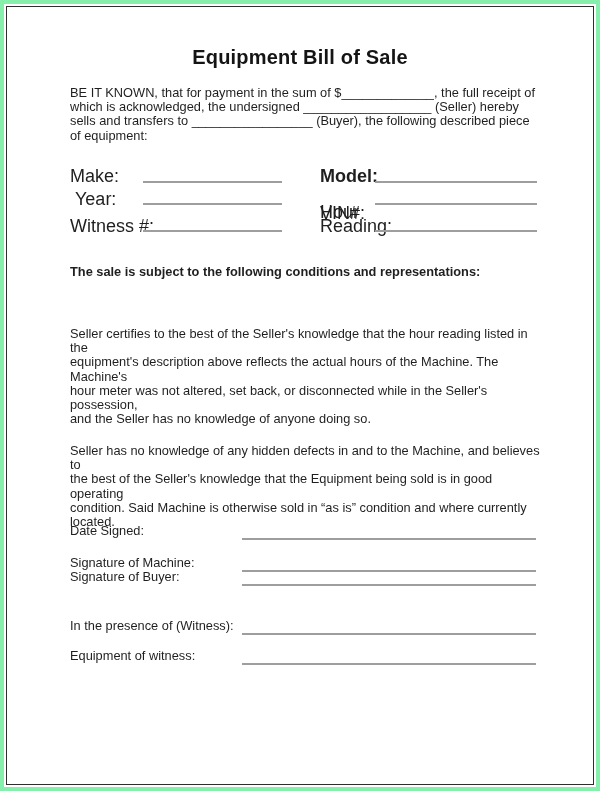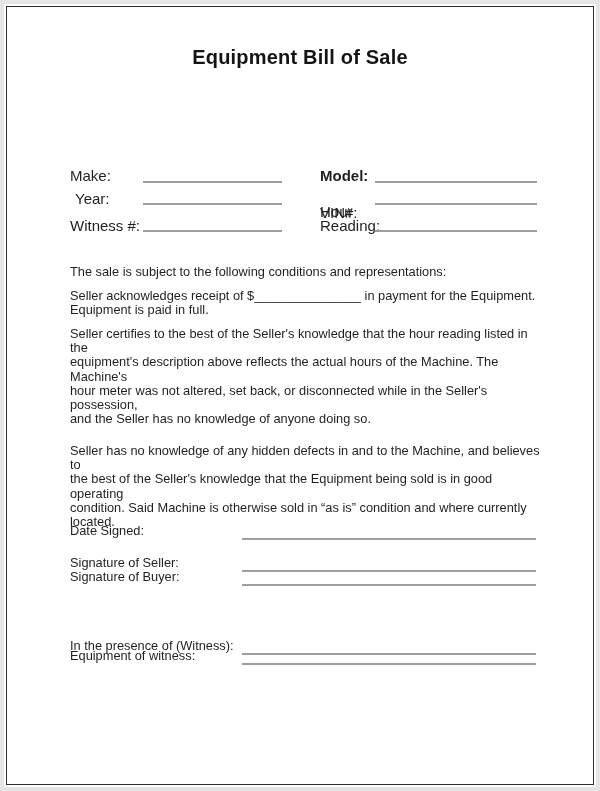--- a/index.html
+++ b/index.html
@@ -1,50 +1,50 @@
 <!DOCTYPE html>
 <html><head>
 <meta charset="utf-8">
 <style>
   html,body { margin:0; padding:0; background:#ffffff; }
   * { box-sizing:border-box; }
   .frame {
     position:relative;
     width:600px; height:791px;
-    background:#e5e5e5;
+    background:#86efac;
     padding:4px;
     font-family:"Liberation Sans","DejaVu Sans",sans-serif;
     color:#1f1f1f;
   }
   .gap   { width:100%; height:100%; background:#ffffff; padding:2px; }
   .sheet { width:100%; height:100%; background:#ffffff; border:1.5px solid #2e2e2e; }
   .layer { position:absolute; inset:0; }
 
   .title {
     position:absolute; top:44px; left:0; right:0;
     text-align:center;
     font-size:20px; line-height:26px; font-weight:bold;
     color:#141414; letter-spacing:0.2px;
   }
   .para {
     position:absolute; left:70px; width:476px;
     font-size:12.8px; line-height:14.2px;
     white-space:pre-line;
   }
   .intro        { top:86px; }
-  .cond-head    { top:265px; font-weight:normal; width:480px; }
+  .cond-head    { top:265px; font-weight:bold; width:480px; }
   .p-ack        { top:289px; }
   .p-certifies  { top:327px; }
   .p-warrants   { top:393px; }
   .p-defects    { top:444px; }
 
   .fields { position:absolute; left:70px; top:167px; width:472px; height:74px; }
   .flabel {
     position:absolute;
-    font-size:15px; line-height:14.2px; white-space:pre-line;
+    font-size:18px; line-height:14.2px; white-space:pre-line;
   }
   .fline {
     position:absolute; height:2px; background:#9e9e9e;
   }
   .l-col-line { left:73px;  width:139px; }
   .r-col-line { left:305px; width:162px; }
 
   .signatures { position:absolute; left:70px; top:524px; width:467px; }
   .sig-row { position:absolute; left:0; width:467px; height:20px; }
   .sig-label { position:absolute; left:0; top:0; font-size:12.8px; line-height:14.2px; }
@@ -55,20 +55,24 @@
 
 <div class="frame">
   <div class="gap">
     <div class="sheet"></div>
   </div>
 
   <div class="layer">
 
     <div class="title">Equipment Bill of Sale</div>
 
+    <div class="para intro">BE IT KNOWN, that for payment in the sum of $_____________, the full receipt of
+which is acknowledged, the undersigned __________________ (Seller) hereby
+sells and transfers to _________________ (Buyer), the following described piece
+of equipment:</div>
 
     <div class="fields">
       <div class="flabel" style="top:2px; left:0;">Make:</div>
       <div class="fline l-col-line" style="top:14px;"></div>
 
       <div class="flabel" style="top:2px; left:250px;font-weight:bold;">Model:</div>
       <div class="fline r-col-line" style="top:14px;"></div>
 
       <div class="flabel" style="top:25px; left:5px;">Year:</div>
       <div class="fline l-col-line" style="top:36px;"></div>
@@ -79,48 +83,46 @@
       <div class="flabel" style="top:52px; left:0;">Witness #:</div>
       <div class="fline l-col-line" style="top:63px;"></div>
 
       <div class="flabel" style="top:38px; left:250px;">Hour
 Reading:</div>
       <div class="fline r-col-line" style="top:63px;"></div>
     </div>
 
     <div class="para cond-head">The sale is subject to the following conditions and representations:</div>
 
-    <div class="para p-ack">Seller acknowledges receipt of $_______________ in payment for the Equipment.
-Equipment is paid in full.</div>
 
     <div class="para p-certifies">Seller certifies to the best of the Seller's knowledge that the hour reading listed in the
 equipment's description above reflects the actual hours of the Machine. The Machine's
 hour meter was not altered, set back, or disconnected while in the Seller's possession,
 and the Seller has no knowledge of anyone doing so.</div>
 
 
     <div class="para p-defects">Seller has no knowledge of any hidden defects in and to the Machine, and believes to
 the best of the Seller's knowledge that the Equipment being sold is in good operating
 condition. Said Machine is otherwise sold in “as is” condition and where currently
 located.</div>
 
     <div class="signatures">
       <div class="sig-row" style="top:0;">
         <div class="sig-label">Date Signed:</div>
         <div class="sig-line"></div>
       </div>
       <div class="sig-row" style="top:32px;">
-        <div class="sig-label">Signature of Seller:</div>
+        <div class="sig-label">Signature of Machine:</div>
         <div class="sig-line"></div>
       </div>
       <div class="sig-row" style="top:46px;">
         <div class="sig-label">Signature of Buyer:</div>
         <div class="sig-line"></div>
       </div>
-      <div class="sig-row" style="top:95px;margin-top:20px;">
+      <div class="sig-row" style="top:95px;">
         <div class="sig-label">In the presence of (Witness):</div>
         <div class="sig-line"></div>
       </div>
       <div class="sig-row" style="top:125px;">
         <div class="sig-label">Equipment of witness:</div>
         <div class="sig-line"></div>
       </div>
     </div>
 
   </div>

